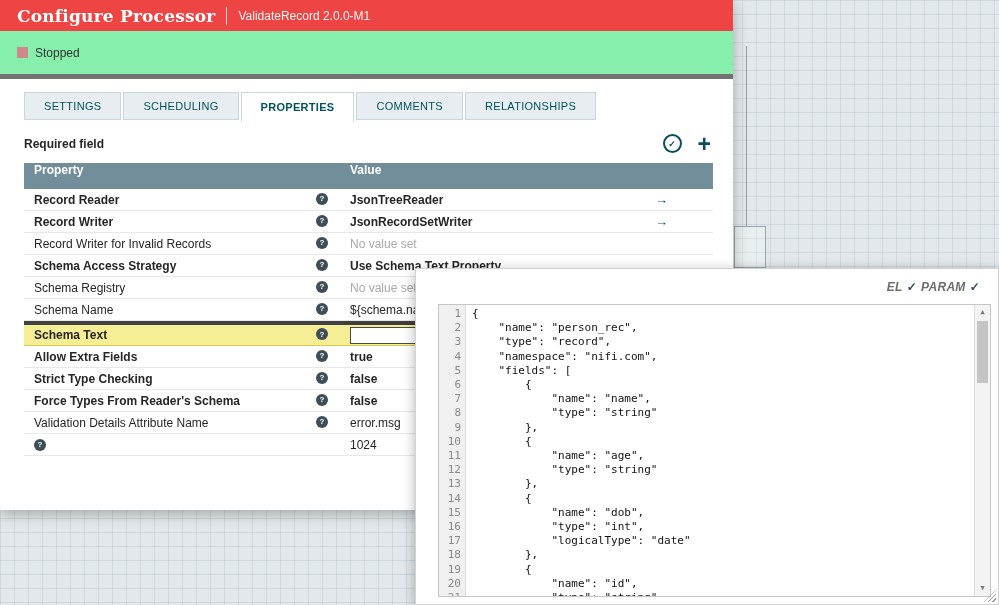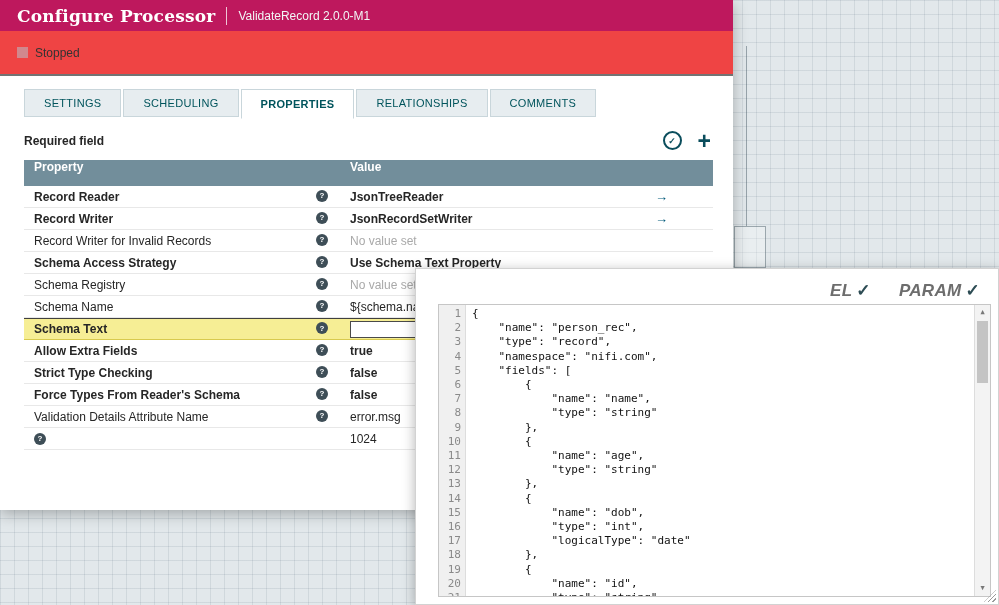--- a/index.html
+++ b/index.html
@@ -17,25 +17,25 @@
       linear-gradient(to bottom, rgba(110,130,145,0.16) 1px, transparent 1px);
     background-size:14px 14px;
   }
   .conn-line{position:absolute;left:746px;top:46px;width:1px;height:180px;background:rgba(60,80,90,0.45);}
   .conn-rect{position:absolute;left:734px;top:226px;width:30px;height:40px;border:1px solid rgba(60,80,90,0.45);background:rgba(255,255,255,0.25);}
   
   .dialog{
     position:absolute;left:0;top:0;width:733px;height:510px;background:#fff;z-index:1;
     box-shadow:0 4px 14px rgba(0,0,0,0.28);
   }
-  .dialog-header{height:31px;background:#be185d;display:flex;align-items:center;padding:0 17px;color:#fff;}
+  .dialog-header{height:31px;background:#ef4444;display:flex;align-items:center;padding:0 17px;color:#fff;}
   .dlg-title{font-family:"DejaVu Serif", serif;font-weight:bold;font-size:17px;letter-spacing:0.2px;}
   .header-divider{width:1px;height:18px;background:rgba(255,255,255,0.75);margin:0 11px;}
   .dlg-subtitle{font-size:12px;color:#f2f5f6;}
-  .status-bar{height:31px;background:#ef4444;display:flex;align-items:center;padding:6px 17px;font-size:12px;color:#333;border-bottom:2px solid #737373;}
+  .status-bar{height:31px;background:#86efac;display:flex;align-items:center;padding:6px 17px;font-size:12px;color:#333;border-bottom:5px solid #737373;}
   .stop-icon{width:11px;height:11px;background:#d1888d;margin-right:7px;display:inline-block;}
   
   .tabs{display:flex;margin:13px 0 0 24px;}
   .tab{
     height:28px;padding:0 19px;display:flex;align-items:center;
     font-size:11px;letter-spacing:0.3px;color:#00545c;
     background:#e7edf0;border:1px solid #c9d6db;margin-right:2px;cursor:pointer;box-sizing:border-box;
   }
   .tab.active{background:#fff;border-bottom-color:#fff;height:30px;margin-bottom:-2px;font-weight:bold;}
   
@@ -55,28 +55,28 @@
   .col-go{width:70px;box-sizing:border-box;}
   .trow{display:flex;height:21px;align-items:center;border-bottom:1px solid #e8e8e8;color:#262626;background:#fff;cursor:pointer;}
   .trow .col-prop{display:flex;align-items:flex-start;justify-content:space-between;padding-right:12px;}
   .bold{font-weight:bold;}
   .empty{color:#a9a9a9;}
   .help-icon{
     min-width:12px;width:12px;height:12px;border-radius:50%;background:#3e4e57;color:#fff;
     font-size:8px;display:flex;align-items:center;justify-content:center;font-weight:bold;cursor:pointer;
   }
   .goto-arrow{color:#00597a;font-weight:bold;padding-left:12px;font-size:13px;cursor:pointer;}
-  .trow.editing{background:#f6ee95;border-top:1px solid #404040;border-bottom:1px solid #d8ca4e;height:20px;}
+  .trow.editing{background:#f6ee95;border-top:4px solid #404040;border-bottom:1px solid #d8ca4e;height:20px;}
   .value-input{width:282px;height:15px;background:#fff;border:1px solid #4a4a4a;}
   
   .editor-popup{
     position:absolute;left:415px;top:268px;width:584px;height:337px;background:#fff;z-index:5;
     border:1px solid #d2d2d2;box-sizing:border-box;box-shadow:0 3px 12px rgba(0,0,0,0.3);
   }
-  .editor-meta{position:absolute;top:11px;right:18px;display:flex;gap:28px;font-size:17px;color:#6d6d6d;}
+  .editor-meta{position:absolute;top:11px;right:18px;display:flex;gap:4px;font-size:12px;color:#6d6d6d;}
   .meta-item{font-style:italic;font-weight:bold;letter-spacing:0.3px;display:flex;align-items:center;gap:4px;}
   .meta-check{color:#2d4c54;font-style:normal;font-weight:bold;}
   .code-editor{
     position:absolute;left:22px;top:35px;right:7px;bottom:7px;border:1px solid #c6c6c6;
     display:flex;font-family:"DejaVu Sans Mono", monospace;font-size:11px;line-height:14.2px;
     overflow:hidden;background:#fff;box-sizing:border-box;
   }
   .gutter{width:27px;background:#f0f0f0;border-right:1px solid #ddd;color:#8a8a8a;text-align:right;padding:2px 4px 0 0;box-sizing:border-box;}
   .code{flex:1;padding:2px 0 0 6px;white-space:pre;color:#111;cursor:text;}
   .scrollbar{width:15px;background:#f3f3f3;border-left:1px solid #ddd;position:relative;}
@@ -106,22 +106,22 @@
 
   <div class="status-bar">
     <span class="stop-icon"></span>
     <span>Stopped</span>
   </div>
 
   <div class="tabs">
       <div class="tab">SETTINGS</div>
       <div class="tab">SCHEDULING</div>
       <div class="tab active">PROPERTIES</div>
+      <div class="tab">COMMENTS</div>
       <div class="tab">RELATIONSHIPS</div>
-      <div class="tab">COMMENTS</div>
     </div>
 
   <div class="toolbar">
     <span class="required-label">Required field</span>
     <span class="action-icons">
       <span class="verify-icon">✓</span>
       <span class="plus-icon">+</span>
     </span>
   </div>
 

